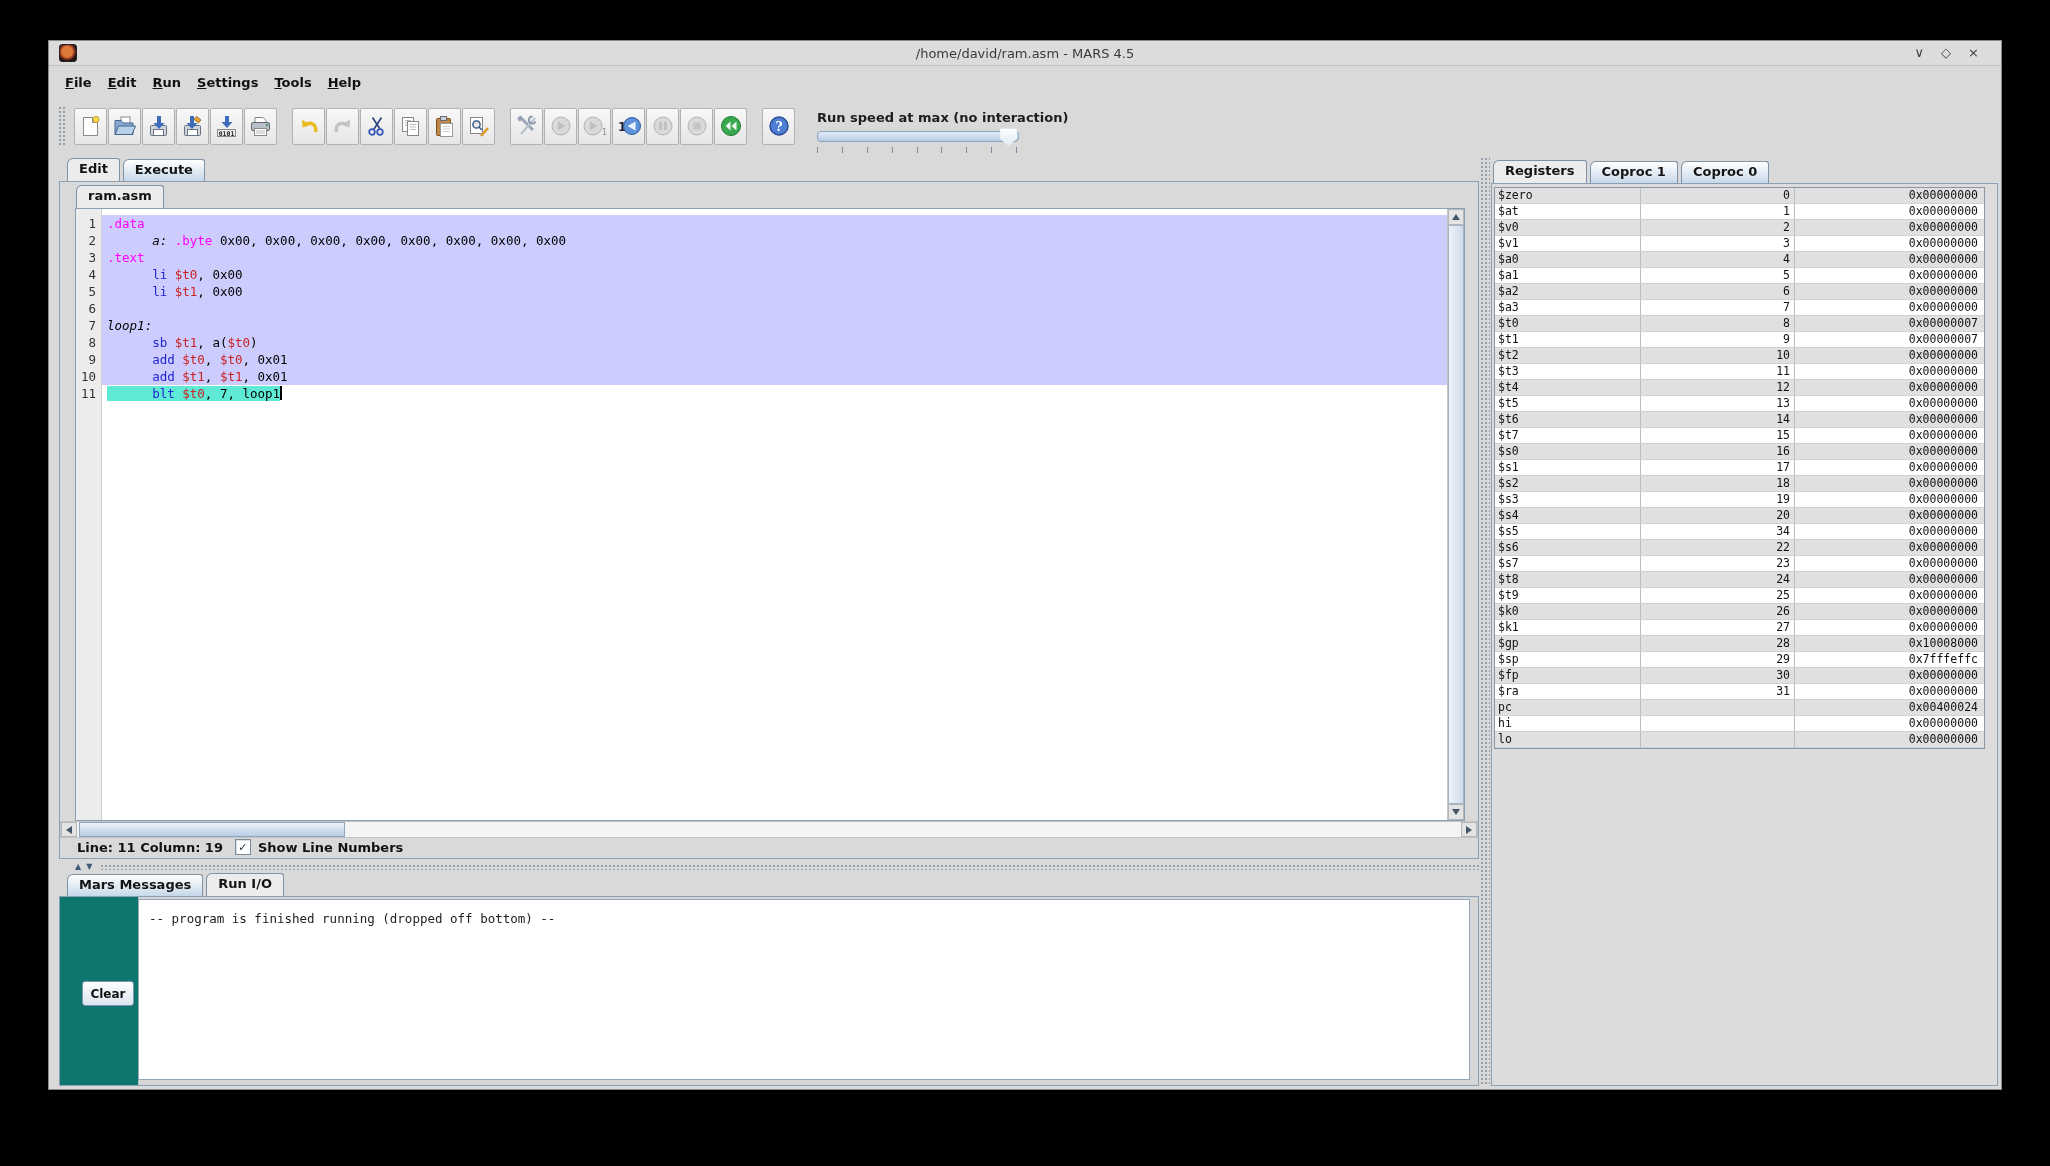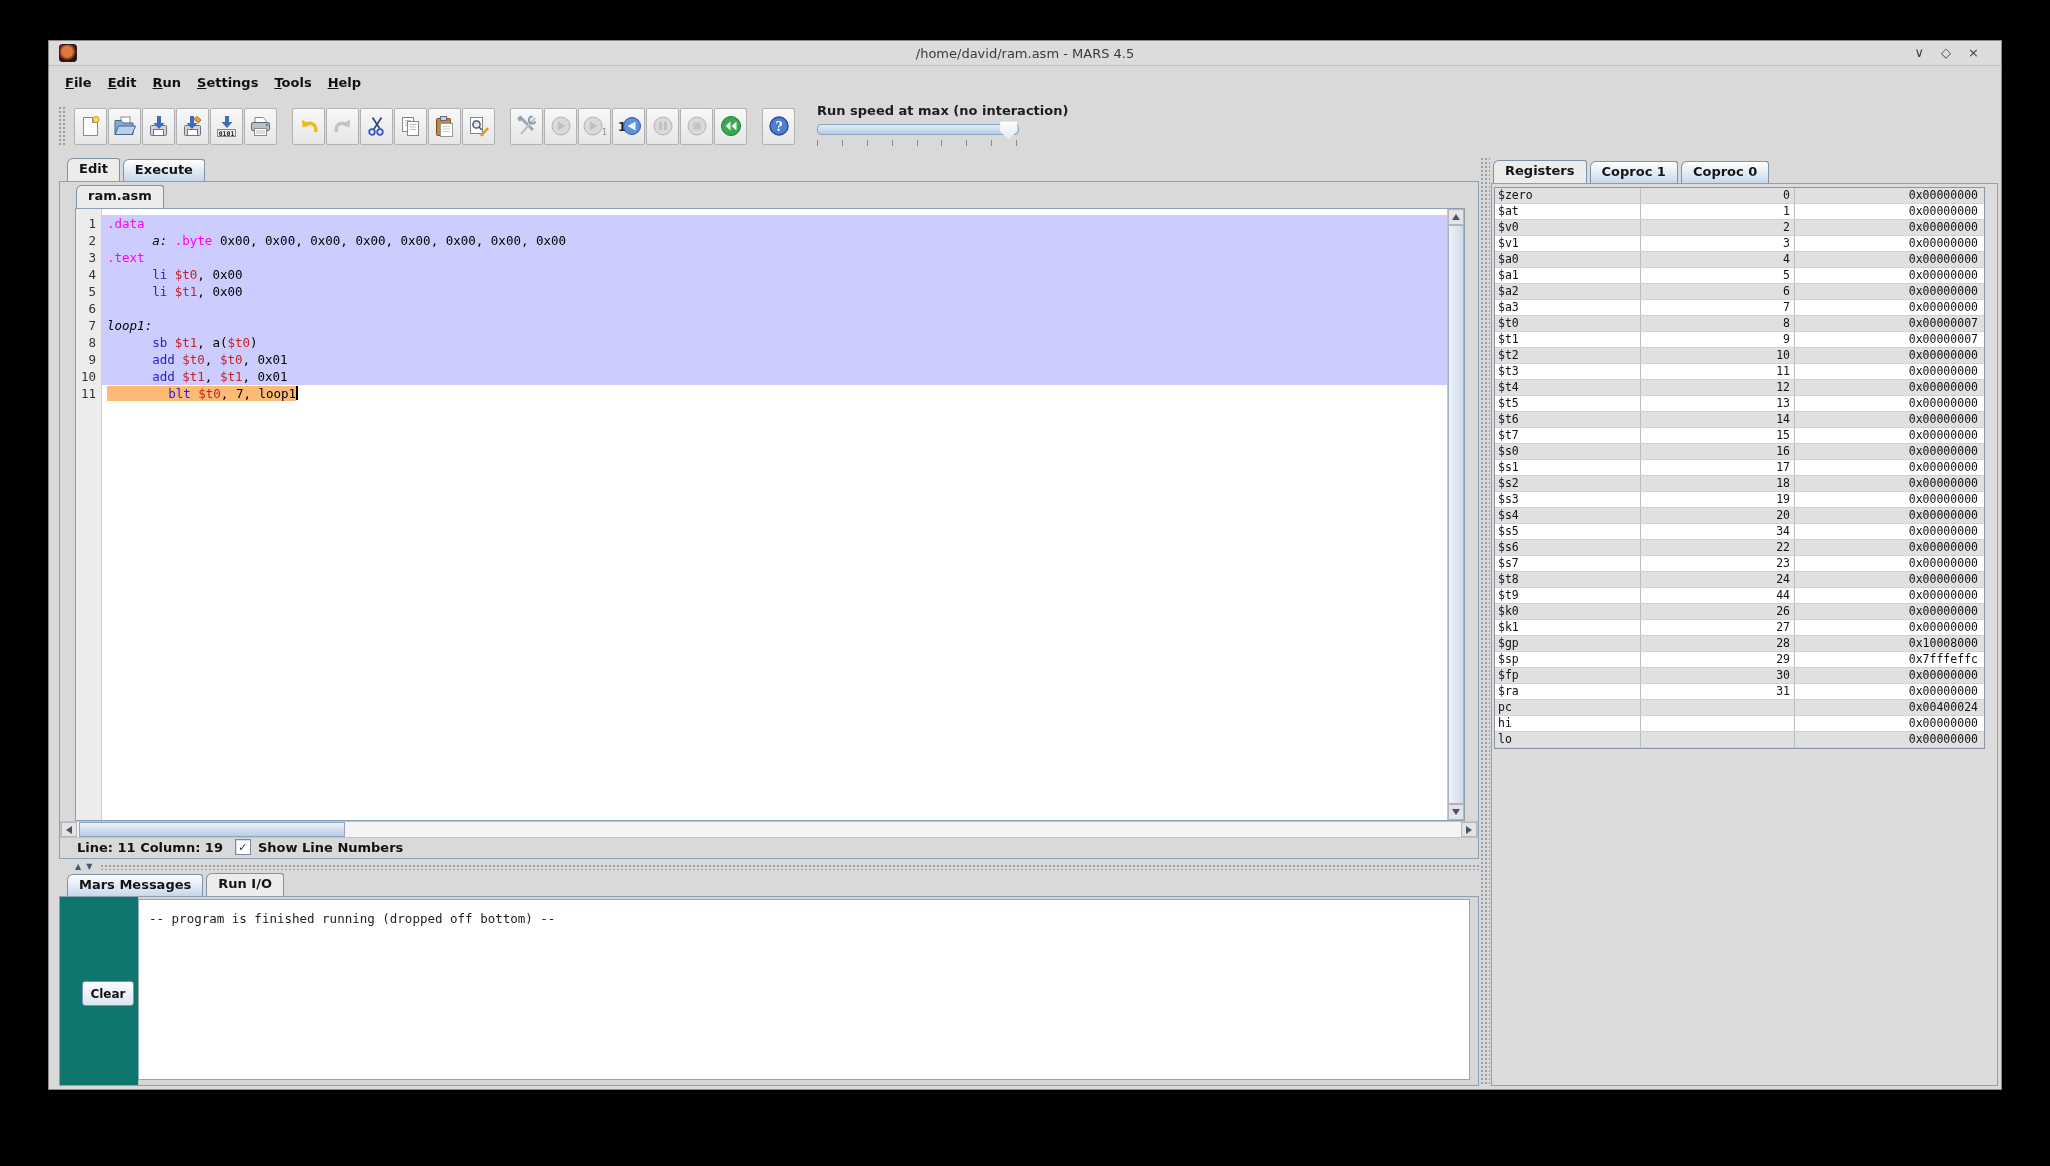--- a/index.html
+++ b/index.html
@@ -24,21 +24,21 @@
   .toolbar{position:absolute;left:0;top:58px;right:0;height:54px;display:flex;align-items:center;}
   .dots{background-image:radial-gradient(#97a1ab 0.9px,transparent 1px);background-size:4px 4px;}
   .tb-handle{width:8px;height:40px;margin-left:9px;}
   .tb-groups{display:flex;align-items:center;}
   .tb-group{display:flex;margin-left:14px;}
   .tb-group:first-child{margin-left:8px;}
   .tb-btn{width:33px;height:37px;margin-right:1px;background:linear-gradient(#f8f8f8,#e6e6e6);
           border:1px solid #b2b2b2;border-radius:2px;display:flex;align-items:center;
           justify-content:center;box-sizing:border-box;}
   .tb-ic{display:flex;}
-  .speed{position:absolute;left:768px;top:4px;width:215px;}
+  .speed{position:absolute;left:768px;top:11px;width:215px;}
   .speed-label{font-weight:bold;font-size:13px;color:#1d1d1d;white-space:nowrap;}
   .speed-track{margin-top:6px;position:relative;height:9px;width:200px;border-radius:4px;
                background:linear-gradient(#e2ebf5,#b7cce4);border:1px solid #8aa5c0;}
   .speed-thumb{position:absolute;left:181px;top:-4px;width:19px;height:19px;
                background:linear-gradient(#ffffff,#dfe8f2);
                clip-path:polygon(6% 4%,94% 4%,94% 55%,50% 98%,6% 55%);
                filter:drop-shadow(0 0 1px #5a7a9a);}
   .speed-ticks{display:flex;justify-content:space-between;width:200px;margin-top:5px;}
   .tick{width:1px;height:6px;background:#7c8c9c;}
   
@@ -56,21 +56,21 @@
   #file-tabs{left:16px;top:4px;}
   #text-frame{position:absolute;left:15px;top:26px;width:1390px;height:613px;
               border:1px solid #8ca0b4;background:#fff;box-sizing:border-box;display:flex;overflow:hidden;}
   #gutter{width:26px;background:#ececec;border-right:1px solid #cfcfcf;padding-top:6px;
           font:12.5px/17px "DejaVu Sans Mono",monospace;color:#333;text-align:right;box-sizing:border-box;}
   .ln{height:17px;padding-right:5px;}
   #code-lines{flex:1;padding-top:6px;font:12.5px/17px "DejaVu Sans Mono",monospace;
               white-space:pre;color:#000;overflow:hidden;}
   .cl{height:17px;padding-left:5px;}
   .cl.sel{background:#ccccff;}
-  .inline-sel{background:#fdba74;padding-left:16px;}
+  .inline-sel{background:#5eead4;}
   .tok-dir{color:#ff00ff;}
   .tok-ins{color:#2323d7;}
   .tok-reg{color:#c92222;}
   .tok-lbl{font-style:italic;}
   .caret{display:inline-block;width:2px;height:14px;background:#000;vertical-align:-2px;}
   #vscroll{width:17px;border-left:1px solid #c4c4c4;background:#f0f0f0;display:flex;
            flex-direction:column;box-sizing:border-box;}
   .sb-btn{height:16px;width:100%;background:#e4e4e4;border:1px solid #b6b6b6;box-sizing:border-box;
           display:flex;align-items:center;justify-content:center;}
   .vthumb{flex:1;background:linear-gradient(90deg,#eef3f9,#cfdbe9);border:1px solid #a2b4c8;box-sizing:border-box;}
@@ -564,21 +564,21 @@
             <div class="rc num">23</div>
             <div class="rc val">0x00000000</div>
           </div>
           <div class="rrow">
             <div class="rc name">$t8</div>
             <div class="rc num">24</div>
             <div class="rc val">0x00000000</div>
           </div>
           <div class="rrow odd">
             <div class="rc name">$t9</div>
-            <div class="rc num">44</div>
+            <div class="rc num">25</div>
             <div class="rc val">0x00000000</div>
           </div>
           <div class="rrow">
             <div class="rc name">$k0</div>
             <div class="rc num">26</div>
             <div class="rc val">0x00000000</div>
           </div>
           <div class="rrow odd">
             <div class="rc name">$k1</div>
             <div class="rc num">27</div>

